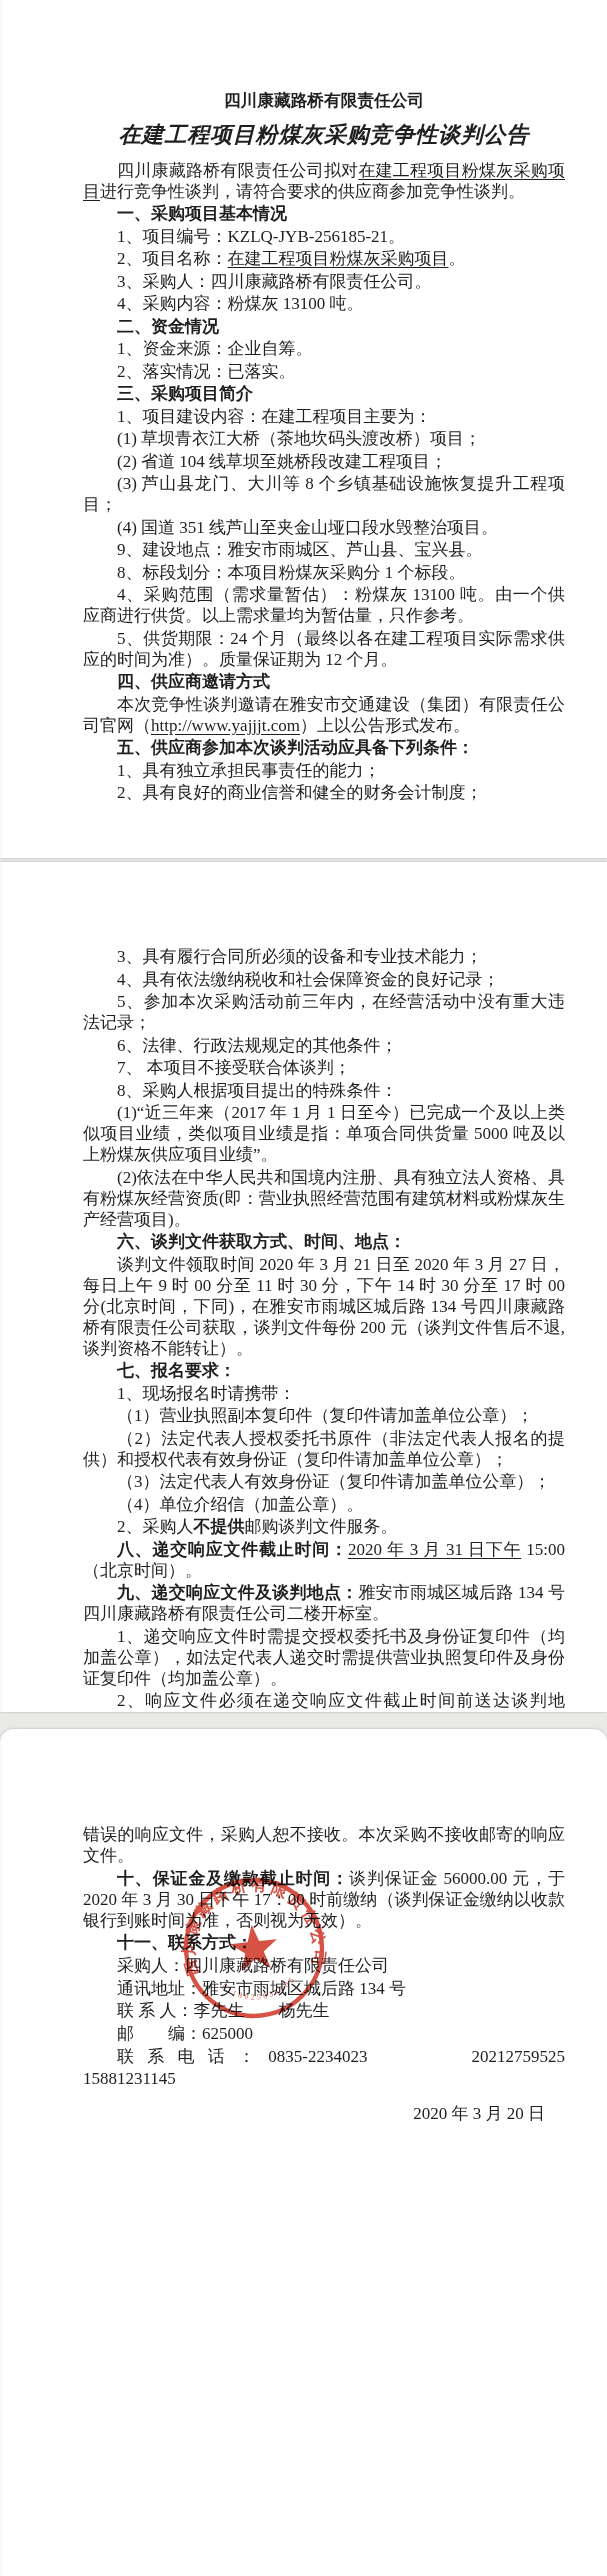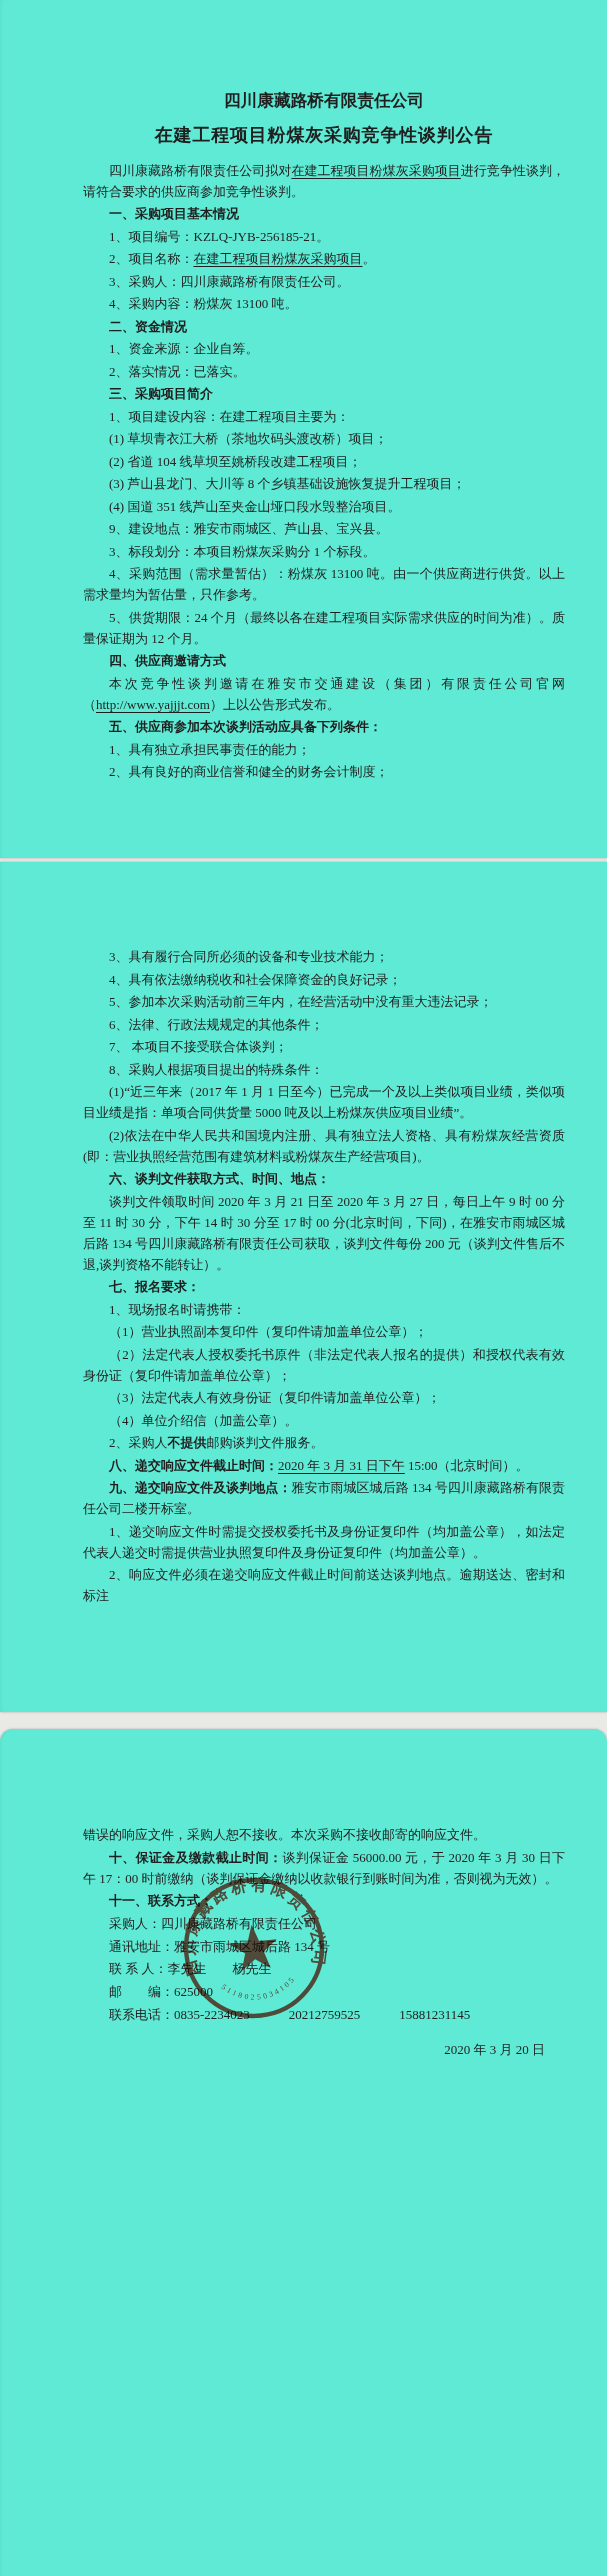--- a/index.html
+++ b/index.html
@@ -1,29 +1,29 @@
 <!DOCTYPE html>
 <html style="font-size:12px"><head>
 <meta charset="utf-8">
 <title>Scanned Document</title>
 <style>
   html,body{margin:0;padding:0;background:#e9e9e6;}
   body{width:607px;font-family:"Liberation Serif","DejaVu Serif",serif;}
   .doc{width:607px;}
-  .page{position:relative;width:607px;background:#5eead4;box-shadow:0 0 2.3px rgba(0,0,0,.25), inset 2.3px 0 4.6px -2.3px rgba(0,0,0,.07);overflow:hidden;}
+  .page{position:relative;width:607px;background:#ffffff;box-shadow:0 0 2.3px rgba(0,0,0,.25), inset 2.3px 0 4.6px -2.3px rgba(0,0,0,.07);overflow:hidden;}
   .page1{height:858px;margin-bottom:3.8px;}
   .page2{height:850px;margin-bottom:17px;}
   .page3{height:860px;border-radius:13px;}
   .content{box-sizing:border-box;}
   .page1 .content{padding:88px 42px 0 83px;}
   .page2 .content{padding:83px 42px 0 83px;}
   .page3 .content{padding:94px 42px 0 83px;}
-  .blk{margin:1.5px 0;line-height:21px;font-size:13px;color:#1f1f1f;text-indent:2em;text-align:justify;}
+  .blk{margin:1.5px 0;line-height:21px;font-size:17px;color:#1f1f1f;text-indent:2em;text-align:justify;}
   .blk.t1{text-align:center;text-indent:0;font-weight:bold;font-size:16.7px;line-height:26px;margin:0 0 4.6px;}
-  .blk.t2{text-align:center;text-indent:0;font-weight:bold;font-size:18px;line-height:32px;margin:0 0 9px;letter-spacing:0.8px;}
+  .blk.t2{text-align:center;text-indent:0;font-weight:bold;font-size:22px;line-height:32px;margin:0 0 9px;letter-spacing:0.8px;font-style:italic;}
   .blk.h{font-weight:bold;}
   .blk.ni{text-indent:0;}
   .blk.contact{margin:0.8px 0;line-height:22px;}
   .blk.date{text-align:right;text-indent:0;margin-top:13px;padding-right:20px;}
   .b{font-weight:bold;}
   .u{text-decoration:underline;text-underline-offset:3px;}
   .stamp{position:absolute;left:181px;top:146px;width:146px;height:146px;opacity:.88;transform:rotate(-6deg);mix-blend-mode:multiply;pointer-events:none;}
   .stamp svg{width:100%;height:100%;}
 </style>
 </head>
@@ -43,21 +43,21 @@
         <p class="blk h"><span class="b">二、资金情况</span></p>
         <p class="blk"><span>1、资金来源：企业自筹。</span></p>
         <p class="blk"><span>2、落实情况：已落实。</span></p>
         <p class="blk h"><span class="b">三、采购项目简介</span></p>
         <p class="blk"><span>1、项目建设内容：在建工程项目主要为：</span></p>
         <p class="blk"><span>(1) 草坝青衣江大桥（茶地坎码头渡改桥）项目；</span></p>
         <p class="blk"><span>(2) 省道 104 线草坝至姚桥段改建工程项目；</span></p>
         <p class="blk"><span>(3) 芦山县龙门、大川等 8 个乡镇基础设施恢复提升工程项目；</span></p>
         <p class="blk"><span>(4) 国道 351 线芦山至夹金山垭口段水毁整治项目。</span></p>
         <p class="blk"><span>9、建设地点：雅安市雨城区、芦山县、宝兴县。</span></p>
-        <p class="blk"><span>3、标段划分：本项目粉煤灰采购分 1 个标段。</span></p>
+        <p class="blk"><span>8、标段划分：本项目粉煤灰采购分 1 个标段。</span></p>
         <p class="blk"><span>4、采购范围（需求量暂估）：粉煤灰 13100 吨。由一个供应商进行供货。以上需求量均为暂估量，只作参考。</span></p>
         <p class="blk"><span>5、供货期限：24 个月（最终以各在建工程项目实际需求供应的时间为准）。质量保证期为 12 个月。</span></p>
         <p class="blk h"><span class="b">四、供应商邀请方式</span></p>
         <p class="blk"><span>本次竞争性谈判邀请在雅安市交通建设（集团）有限责任公司官网（</span><span class="u">http://www.yajjjt.com</span><span>）上以公告形式发布。</span></p>
         <p class="blk h"><span class="b">五、供应商参加本次谈判活动应具备下列条件：</span></p>
         <p class="blk"><span>1、具有独立承担民事责任的能力；</span></p>
         <p class="blk"><span>2、具有良好的商业信誉和健全的财务会计制度；</span></p>
       </div>
   </div>
   <div class="page page2">

